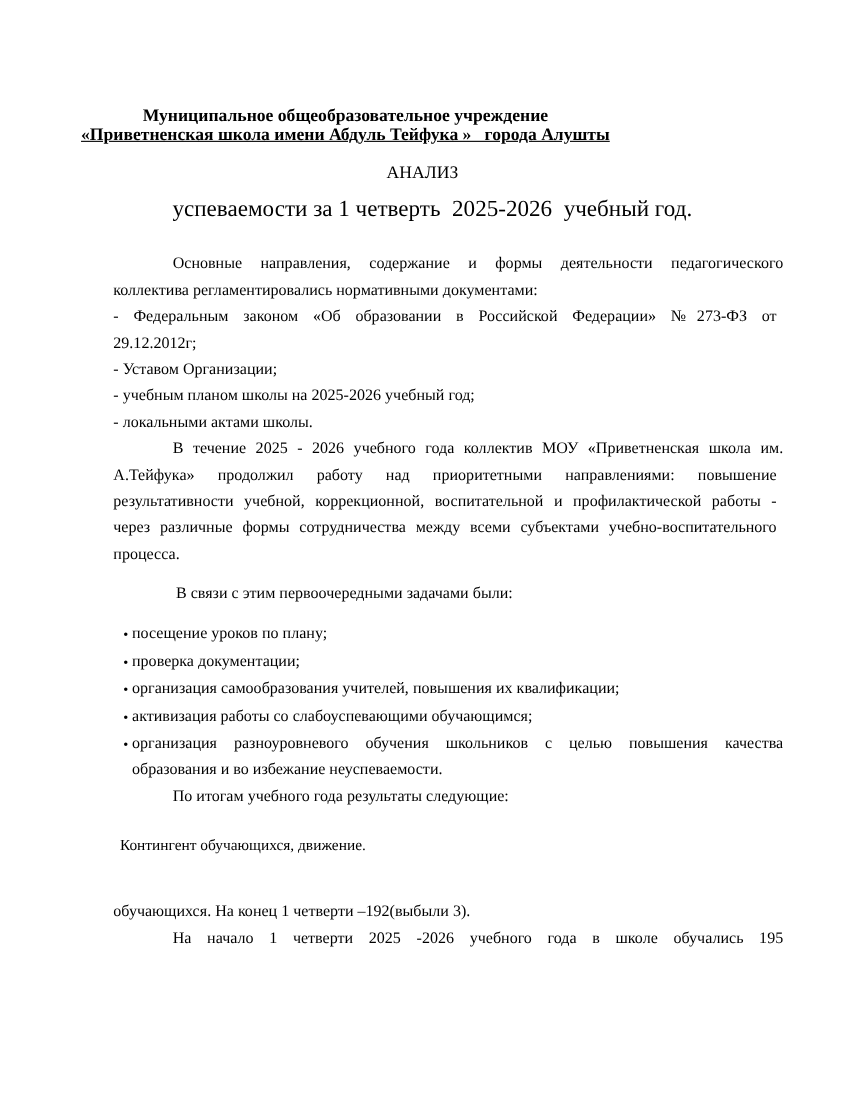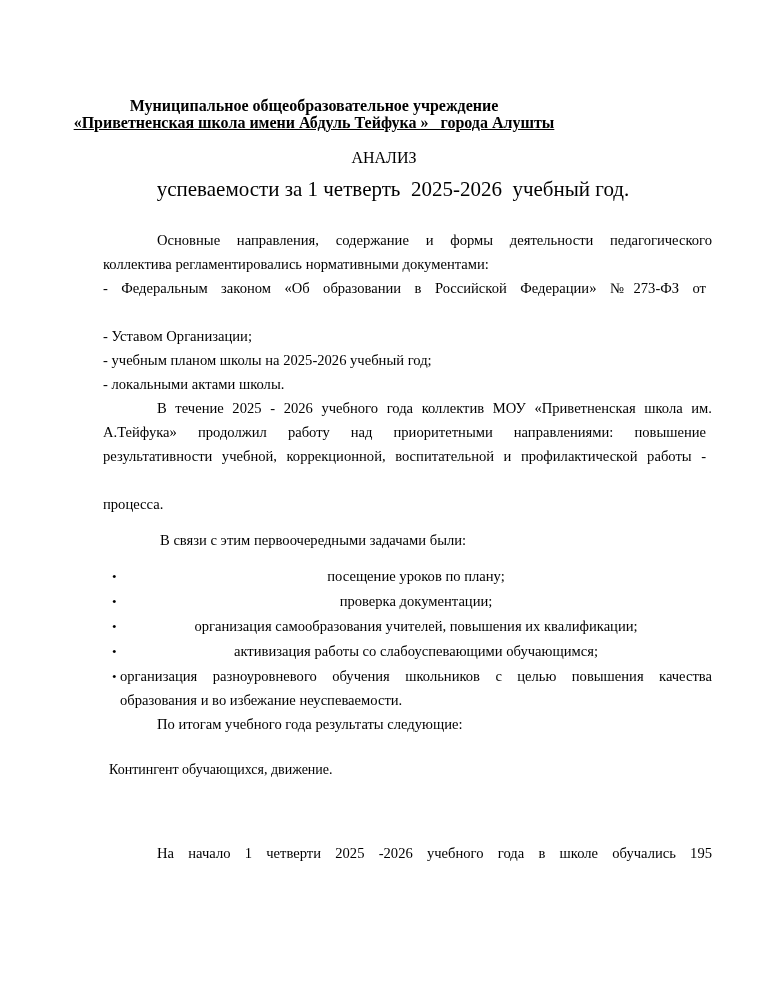--- a/index.html
+++ b/index.html
@@ -78,21 +78,20 @@
       left: 0;
       top: 0;
       width: 8px;
       font-size: 13px;
     }
     .bullet-text {
       position: absolute;
       left: 8px;
       width: 592px;
       white-space: nowrap;
-      text-align: center;
     }
     .bullet-text.justify {
       white-space: normal;
     }
     .heading-bold {
       position: absolute;
       left: 109px;
       font-weight: normal;
       font-size: 14px;
       line-height: 17px;
@@ -107,27 +106,29 @@
   <div class="title-bold" style="top:97px;">Муниципальное общеобразовательное учреждение</div>
   <div class="title-bold" style="top:114px;text-decoration:underline;">«Приветненская школа имени Абдуль Тейфука »   города Алушты</div>
 
   <div class="analiz" style="top:149px;">АНАЛИЗ</div>
 
   <div class="subtitle" style="top:177px;">успеваемости за 1 четверть  2025-2026  учебный год.</div>
 
   <div class="line indent justify" style="top:232px;">Основные направления, содержание и формы деятельности педагогического</div>
   <div class="line" style="top:256px;">коллектива регламентировались нормативными документами:</div>
   <div class="line justify" style="top:280px;">- Федеральным законом  «Об образовании в Российской Федерации» №273-ФЗ от</div>
+  <div class="line" style="top:304px;">29.12.2012г;</div>
   <div class="line" style="top:328px;">- Уставом Организации;</div>
   <div class="line" style="top:352px;">- учебным планом школы на 2025-2026 учебный год;</div>
   <div class="line" style="top:376px;">- локальными актами школы.</div>
 
   <div class="line indent justify" style="top:400px;">В течение 2025 - 2026 учебного года коллектив МОУ «Приветненская школа им.</div>
   <div class="line justify" style="top:424px;">А.Тейфука» продолжил работу над приоритетными направлениями: повышение</div>
   <div class="line justify" style="top:448px;">результативности учебной, коррекционной, воспитательной и профилактической работы -</div>
+  <div class="line justify" style="top:472px;">через различные формы сотрудничества между всеми субъектами учебно-воспитательного</div>
   <div class="line" style="top:496px;">процесса.</div>
 
   <div class="line" style="top:532px; left:160px;">В связи с этим первоочередными задачами были:</div>
 
   <div class="bullet-row" style="top:568px;">
     <span class="bullet">•</span>
     <span class="bullet-text">посещение уроков по плану;</span>
   </div>
   <div class="bullet-row" style="top:593px;">
     <span class="bullet">•</span>
@@ -145,14 +146,15 @@
     <span class="bullet">•</span>
     <span class="bullet-text justify">организация разноуровневого обучения школьников с целью повышения качества</span>
   </div>
   <div class="line" style="top:692px; left:120px;">образования и во избежание неуспеваемости.</div>
 
   <div class="line" style="top:716px; left:157px;">По итогам учебного года результаты следующие:</div>
 
   <div class="heading-bold" style="top:761px;">Контингент обучающихся, движение.</div>
 
   <div class="line indent justify" style="top:797px;margin-top:48px;">На начало 1 четверти 2025 -2026 учебного года в школе обучались 195</div>
+  <div class="line" style="top:821px;">обучающихся. На конец 1  четверти  –192(выбыли 3).</div>
 
 </div>
 
 </body></html>

